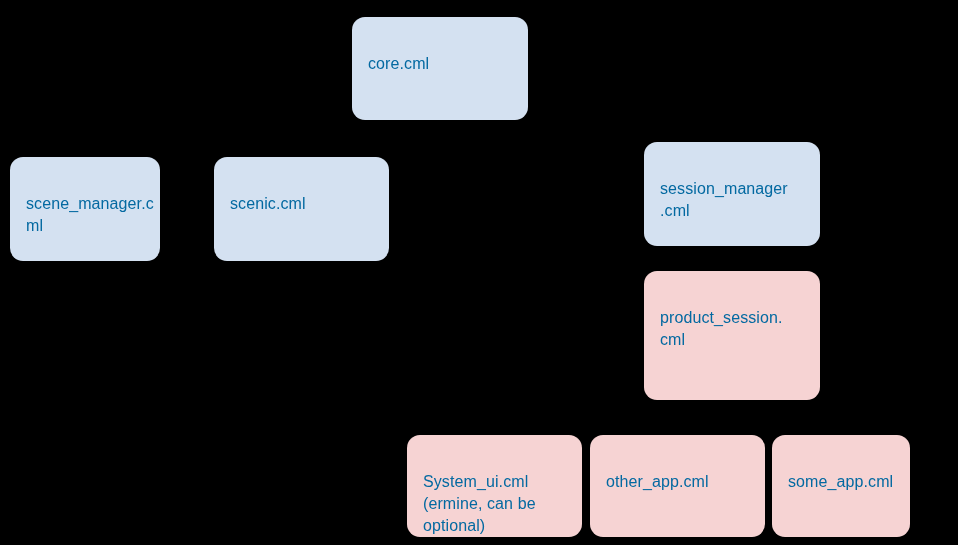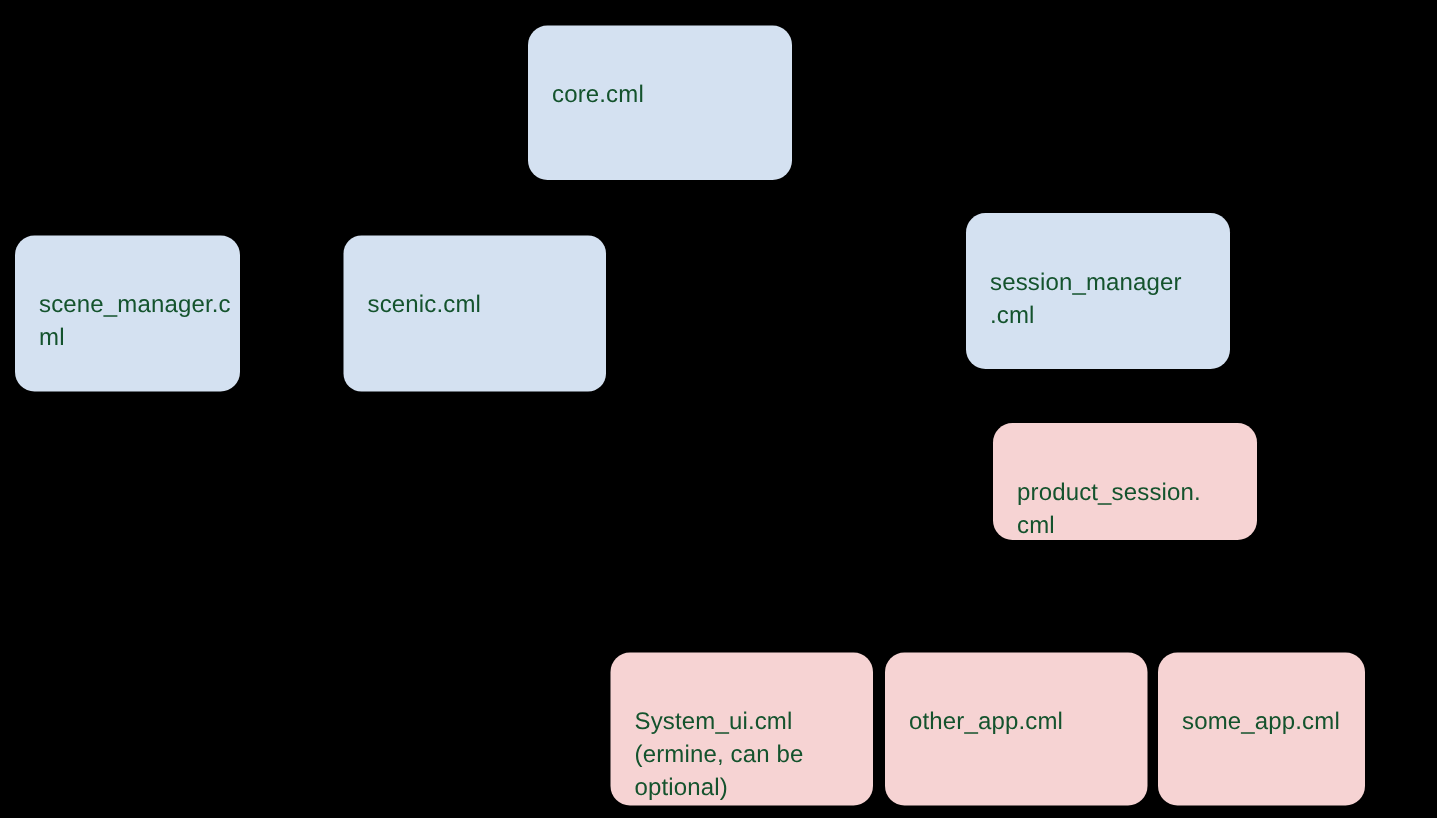--- a/index.html
+++ b/index.html
@@ -22,21 +22,21 @@
     height: 545px;
     background: #000000;
   }
   .node {
     position: absolute;
     box-sizing: border-box;
     border-radius: 13px;
     padding: 14px 16px 10px 16px;
     font-size: 16px;
     line-height: 22px;
-    color: #14532d;
+    color: #0369a1;
     letter-spacing: 0.1px;
     white-space: pre-line;
     overflow: hidden;
     box-shadow: 2px 3px 3px rgba(0,0,0,0.55);
     text-align: left;
   }
   .node-blue {
     background: #d4e1f1;
   }
   .node-pink {
@@ -54,30 +54,30 @@
 
   <div class="node node-blue" style="left:352px; top:17px; width:176px; height:103px;">
     <span class="node-label">core.cml</span>
   </div>
 
   <div class="node node-blue" style="left:10px; top:157px; width:150px; height:104px;">
     <span class="node-label">scene_manager.c
 ml</span>
   </div>
 
-  <div class="node node-blue" style="left:229px; top:157px; width:175px; height:104px;border-radius:12px;">
+  <div class="node node-blue" style="left:214px; top:157px; width:175px; height:104px;">
     <span class="node-label">scenic.cml</span>
   </div>
 
   <div class="node node-blue" style="left:644px; top:142px; width:176px; height:104px;">
     <span class="node-label">session_manager
 .cml</span>
   </div>
 
-  <div class="node node-pink" style="left:644px; top:282px; width:176px; height:78px;margin-left:18px;">
+  <div class="node node-pink" style="left:644px; top:271px; width:176px; height:129px;">
     <span class="node-label">product_session.
 cml</span>
   </div>
 
   <div class="node node-pink" style="left:590px; top:435px; width:175px; height:102px;">
     <span class="node-label">other_app.cml</span>
   </div>
 
   <div class="node node-pink" style="left:407px; top:435px; width:175px; height:102px;">
     <span class="node-label">System_ui.cml

